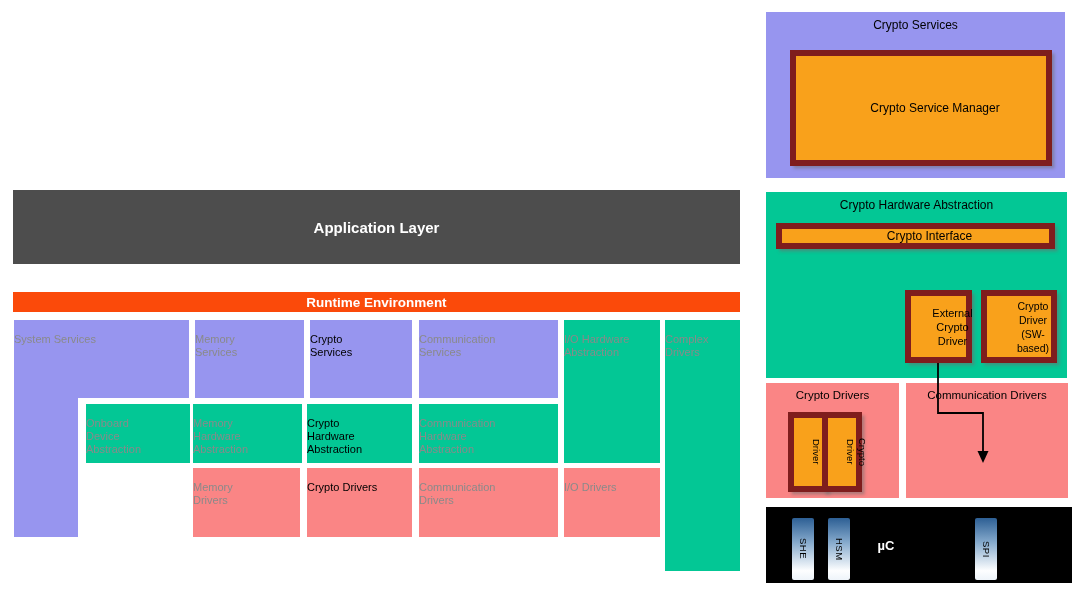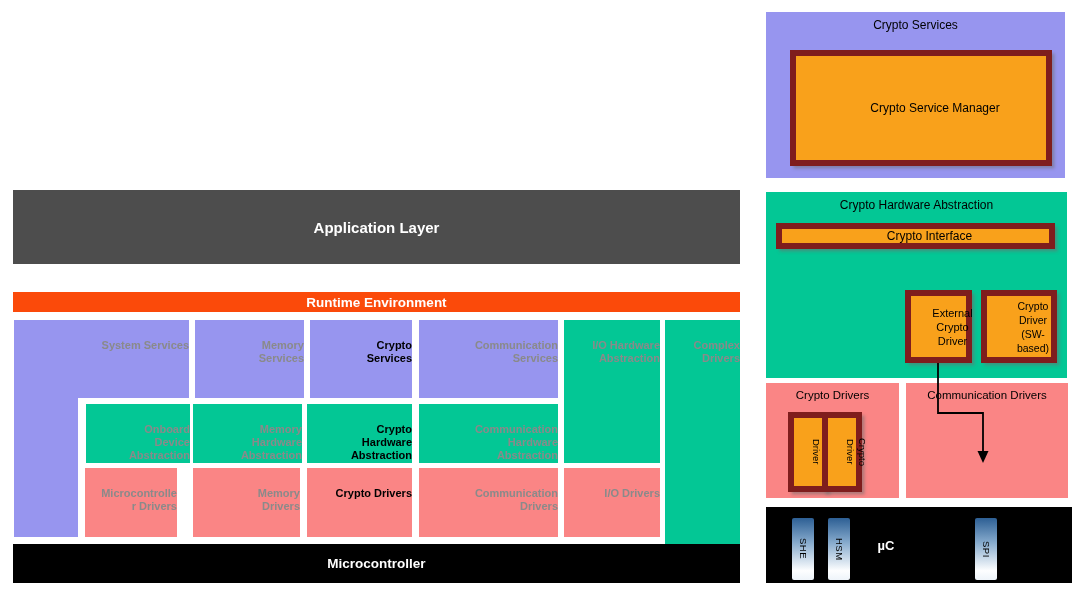--- a/index.html
+++ b/index.html
@@ -3,21 +3,21 @@
 <meta charset="utf-8">
 <style>
   html,body{margin:0;padding:0;background:#ffffff;}
   .stage{
     position:relative;width:1080px;height:597px;background:#ffffff;
     font-family:"Liberation Sans",sans-serif;overflow:hidden;
   }
   .box{position:absolute;box-sizing:border-box;}
   
   .banner{display:flex;align-items:center;justify-content:center;color:#ffffff;font-weight:bold;}
-  .cell{text-align:right;padding-top:6px;font-weight:bold;font-size:11px;line-height:13px;white-space:pre-line;}
+  .cell{text-align:left;font-weight:normal;font-size:11px;line-height:13px;white-space:pre-line;}
   .gray-t{color:#8a8a8a;}
   .black-t{color:#000000;}
   .purple{background:#9795ef;}
   .green{background:#03c795;}
   .pink{background:#fa8585;}
   
   .panel-title{position:absolute;left:0;right:0;top:6px;text-align:center;font-size:12px;color:#000;}
   .orange-box{
     background:#f9a11b;border:6px solid #7f1d1d;
     box-shadow:2.5px 2.5px 3px rgba(110,110,110,0.55);
@@ -86,42 +86,35 @@
     <span>Crypto
 Hardware
 Abstraction</span>
   </div>
   <div class="box green cell gray-t" style="left:419px;top:404px;width:139px;height:59px;">
     <span>Communication
 Hardware
 Abstraction</span>
   </div>
 
-  <div class="box pink cell gray-t" style="left:85px;top:468px;width:92px;height:69px;">
-    <span>Microcontrolle
-r Drivers</span>
-  </div>
   <div class="box pink cell gray-t" style="left:193px;top:468px;width:107px;height:69px;">
     <span>Memory
 Drivers</span>
   </div>
   <div class="box pink cell black-t" style="left:307px;top:468px;width:105px;height:69px;">
     <span>Crypto Drivers</span>
   </div>
   <div class="box pink cell gray-t" style="left:419px;top:468px;width:139px;height:69px;">
     <span>Communication
 Drivers</span>
   </div>
   <div class="box pink cell gray-t" style="left:564px;top:468px;width:96px;height:69px;">
     <span>I/O Drivers</span>
   </div>
 
-  <div class="box banner" style="left:13px;top:544px;width:727px;height:39px;background:#000000;font-size:13.5px;">
-    <span>Microcontroller</span>
-  </div>
 
   <div class="box purple" style="left:766px;top:12px;width:299px;height:166px;">
     <div class="panel-title">Crypto Services</div>
   </div>
   <div class="box orange-box" style="left:790px;top:50px;width:262px;height:116px;font-size:12px;">
     <span>Crypto Service Manager</span>
   </div>
 
   <div class="box green" style="left:766px;top:192px;width:301px;height:186px;">
     <div class="panel-title">Crypto Hardware Abstraction</div>

